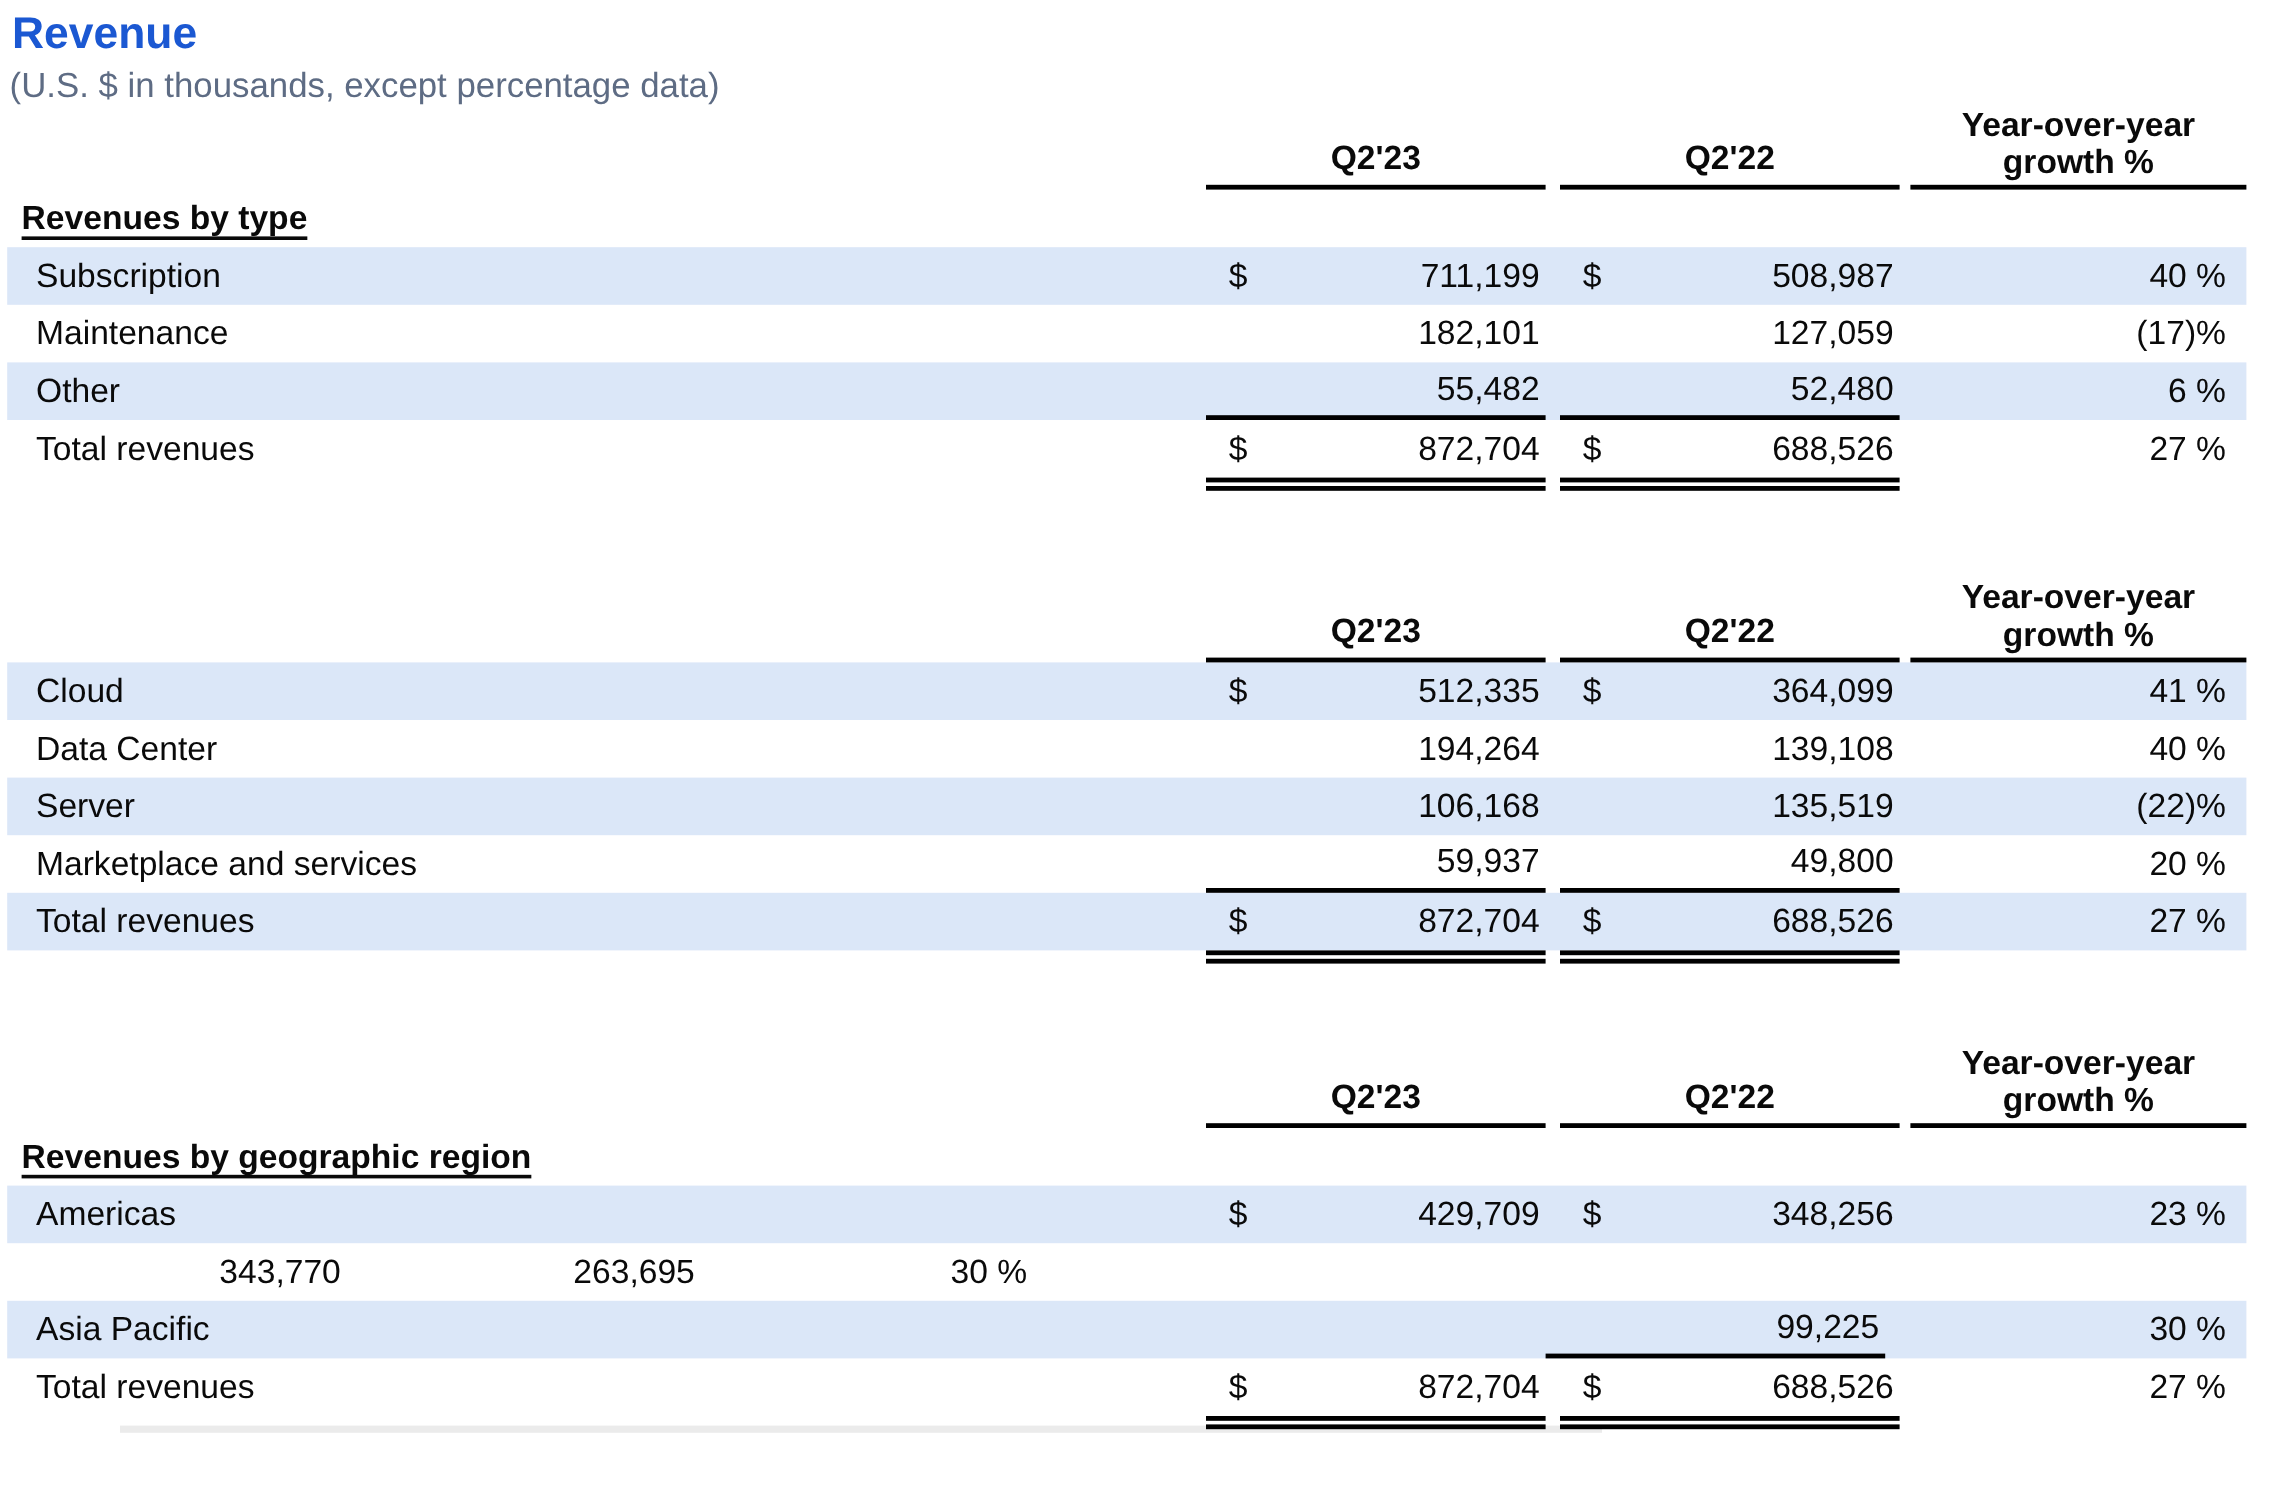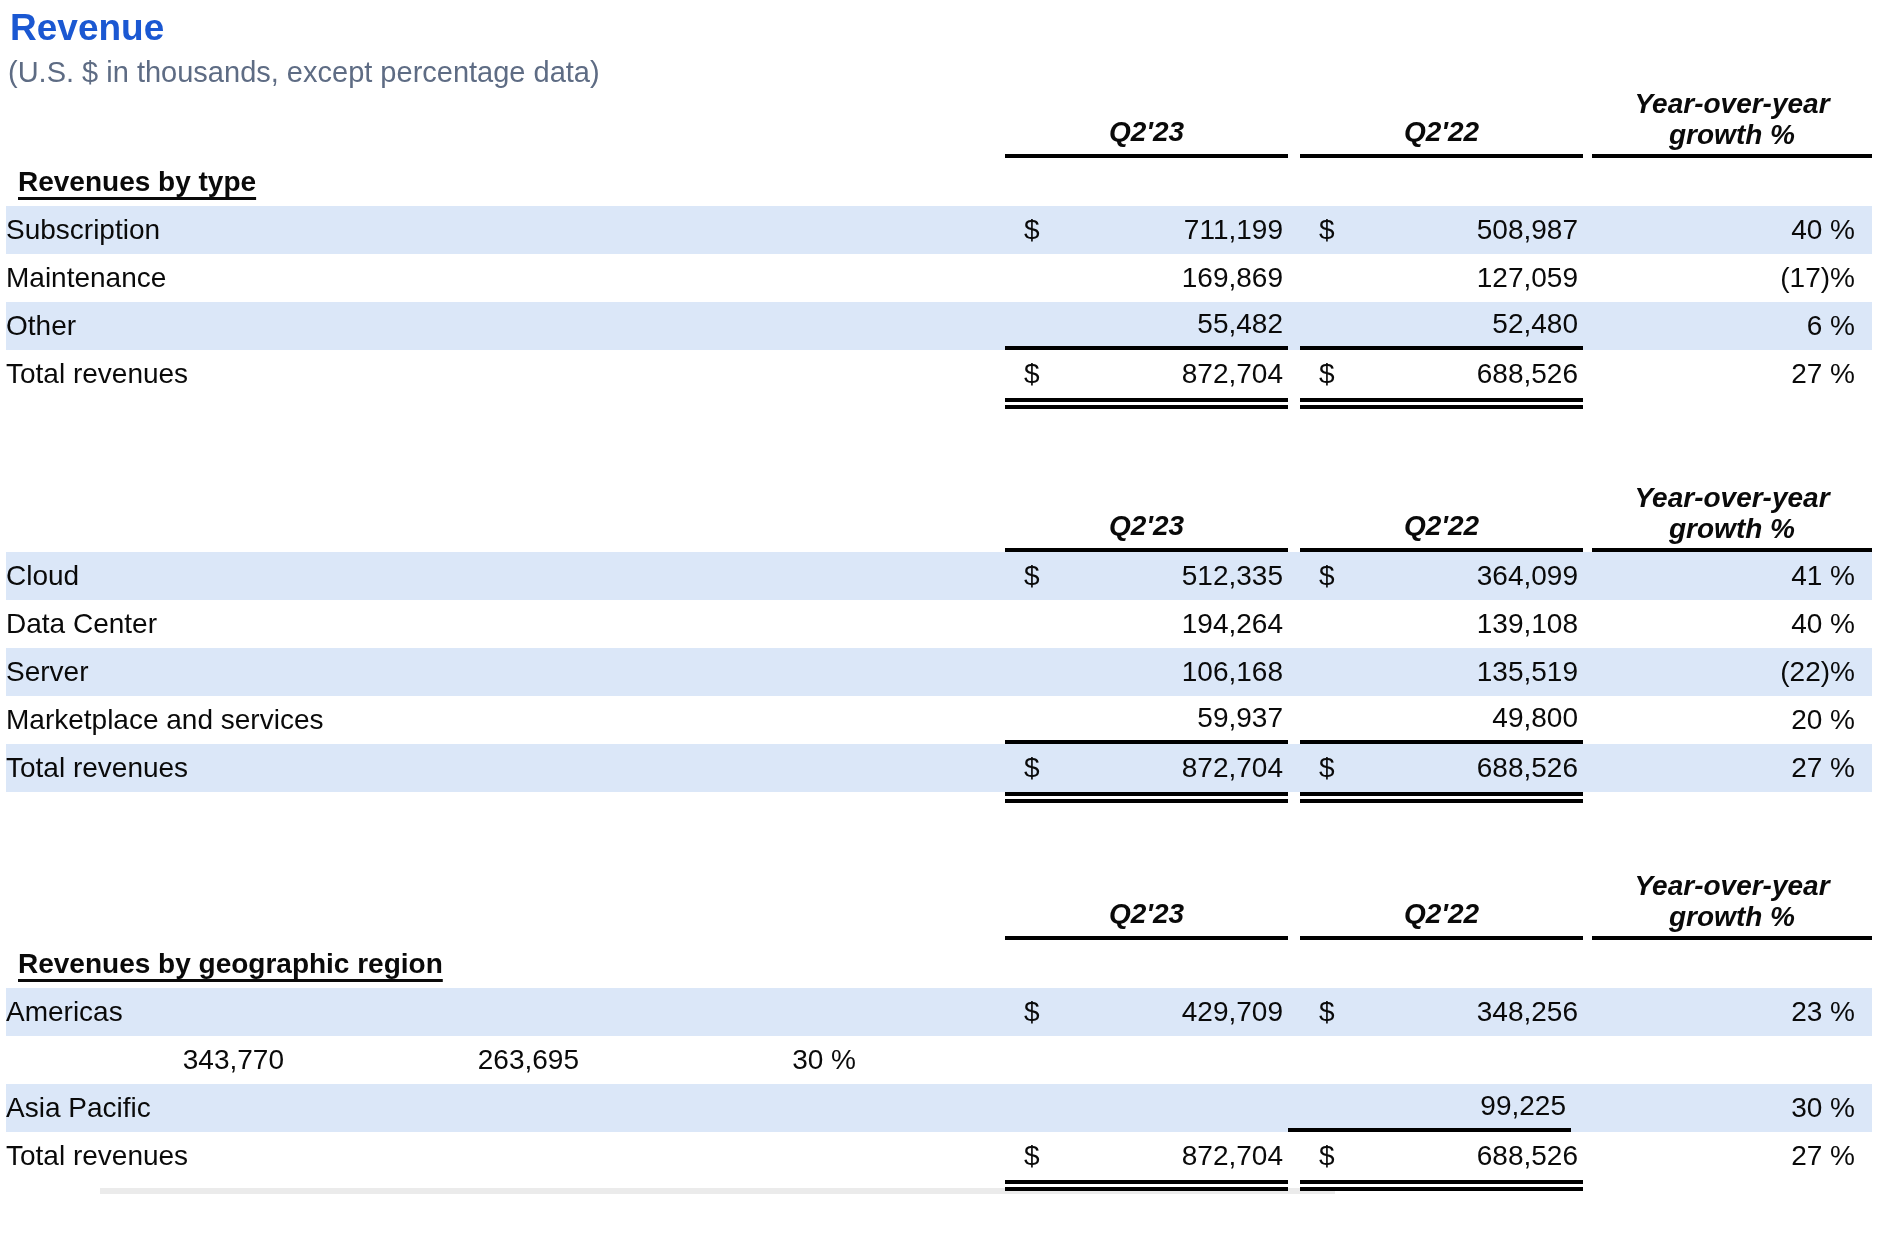--- a/index.html
+++ b/index.html
@@ -29,21 +29,21 @@
   
   .hrow, .srow, .drow {
     display: flex;
     margin: 0 32px 0 6px; 
   }
   .label-cell {
     flex: 1 1 auto;
     min-width: 0;
     display: flex;
     align-items: center;
-    padding-left: 0;
+    padding-left: 24px;
     box-sizing: border-box;
   }
   .num-col {
     flex: 0 0 283px;
     width: 283px;
     display: flex;
     justify-content: space-between;
     align-items: center;
     padding: 0 5px 0 19px;
     box-sizing: border-box;
@@ -55,21 +55,21 @@
     flex: 0 0 280px;
     width: 280px;
     display: flex;
     align-items: center;
     justify-content: flex-end;
     padding-right: 17px;
     box-sizing: border-box;
     position: relative;
   }
   
-  .hrow { height: 68px; align-items: center; font-style: italic; }
+  .hrow { height: 68px; align-items: center; }
   .hrow .spacer { flex: 1 1 auto; }
   .hrow .num-col {
     border-bottom: 4px solid var(--rule-black, #000);
     justify-content: center;
     align-items: flex-end;
     padding: 0 0 6px 0;
     font-weight: bold;
     height: 100%;
     box-sizing: border-box;
   }
@@ -151,21 +151,21 @@
         <span>508,987</span>
       </div>
       <div class="gap-b"></div>
       <div class="growth-col">40 %</div>
     </div>
 
     <div class="drow">
       <div class="label-cell">Maintenance</div>
       <div class="num-col">
         <span></span>
-        <span>169,869</span>
+        <span>182,101</span>
       </div>
       <div class="gap-a"></div>
       <div class="num-col">
         <span></span>
         <span>127,059</span>
       </div>
       <div class="gap-b"></div>
       <div class="growth-col">(17)%</div>
     </div>
 

